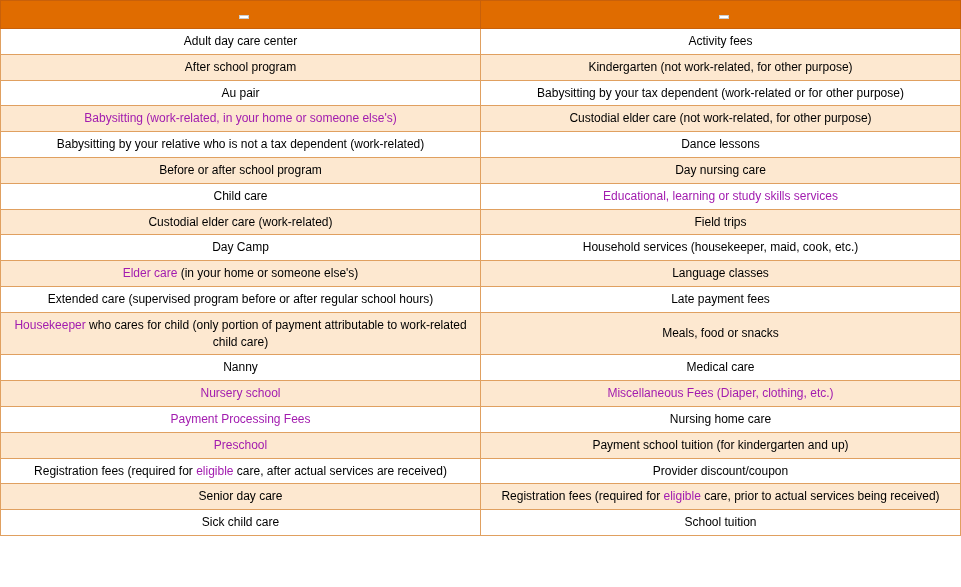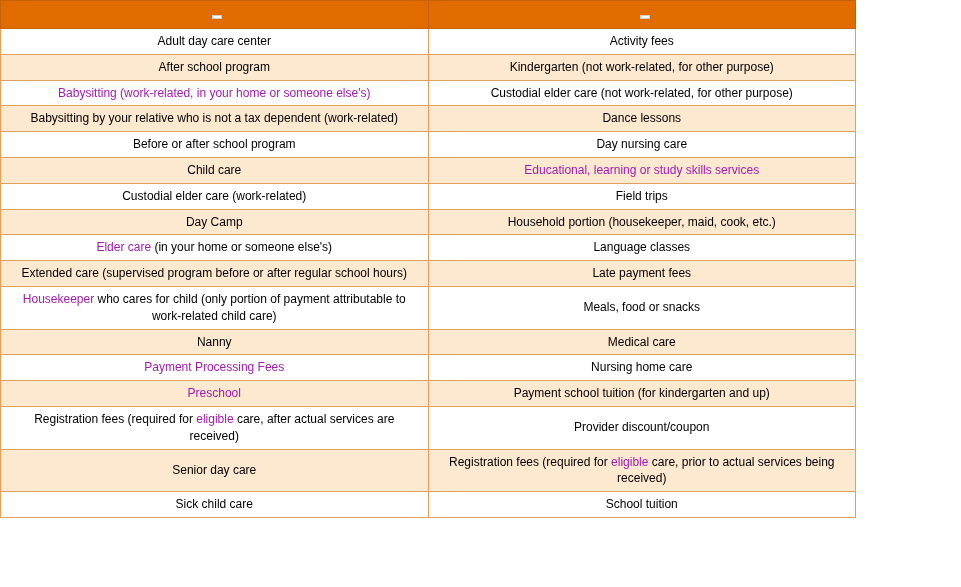--- a/index.html
+++ b/index.html
@@ -2,21 +2,21 @@
 <html><head>
   <meta charset="utf-8">
   <style>
     * { box-sizing: border-box; margin: 0; padding: 0; }
     body {
       font-family: Arial, sans-serif;
       font-size: 12px;
       background: #fff;
     }
     .table-container {
-      width: 856px;
+      width: 961px;
       overflow: hidden;
     }
     table {
       width: 100%;
       border-collapse: collapse;
       table-layout: fixed;
     }
     col.left { width: 50%; }
     col.right { width: 50%; }
     th {
@@ -78,20 +78,24 @@
     <tbody id="table-body">
     <tr>
           <td>Adult day care center</td>
           <td>Activity fees</td>
         </tr>
         <tr>
           <td>After school program</td>
           <td>Kindergarten (not work-related, for other purpose)</td>
         </tr>
         <tr>
+          <td>Au pair</td>
+          <td>Babysitting by your tax dependent (work-related or for other purpose)</td>
+        </tr>
+        <tr>
           <td><span class="orange-text">Babysitting (work-related, in your home or someone else's)</span></td>
           <td>Custodial elder care (not work-related, for other purpose)</td>
         </tr>
         <tr>
           <td>Babysitting by your relative who is not a tax dependent (work-related)</td>
           <td>Dance lessons</td>
         </tr>
         <tr>
           <td>Before or after school program</td>
           <td>Day nursing care</td>
@@ -99,37 +103,41 @@
         <tr>
           <td>Child care</td>
           <td><span class="orange-text">Educational, learning or study skills services</span></td>
         </tr>
         <tr>
           <td>Custodial elder care (work-related)</td>
           <td>Field trips</td>
         </tr>
         <tr>
           <td>Day Camp</td>
-          <td>Household portion (housekeeper, maid, cook, etc.)</td>
+          <td>Household services (housekeeper, maid, cook, etc.)</td>
         </tr>
         <tr>
           <td><span class="orange-text">Elder care</span> (in your home or someone else's)</td>
           <td>Language classes</td>
         </tr>
         <tr>
           <td>Extended care (supervised program before or after regular school hours)</td>
           <td>Late payment fees</td>
         </tr>
         <tr>
           <td><span class="orange-text">Housekeeper</span> who cares for child (only portion of payment attributable to work-related child care)</td>
           <td>Meals, food or snacks</td>
         </tr>
         <tr>
           <td>Nanny</td>
           <td>Medical care</td>
+        </tr>
+        <tr>
+          <td><span class="orange-text">Nursery school</span></td>
+          <td><span class="orange-text">Miscellaneous Fees (Diaper, clothing, etc.)</span></td>
         </tr>
         <tr>
           <td><span class="orange-text">Payment Processing Fees</span></td>
           <td>Nursing home care</td>
         </tr>
         <tr>
           <td><span class="orange-text">Preschool</span></td>
           <td>Payment school tuition (for kindergarten and up)</td>
         </tr>
         <tr>

